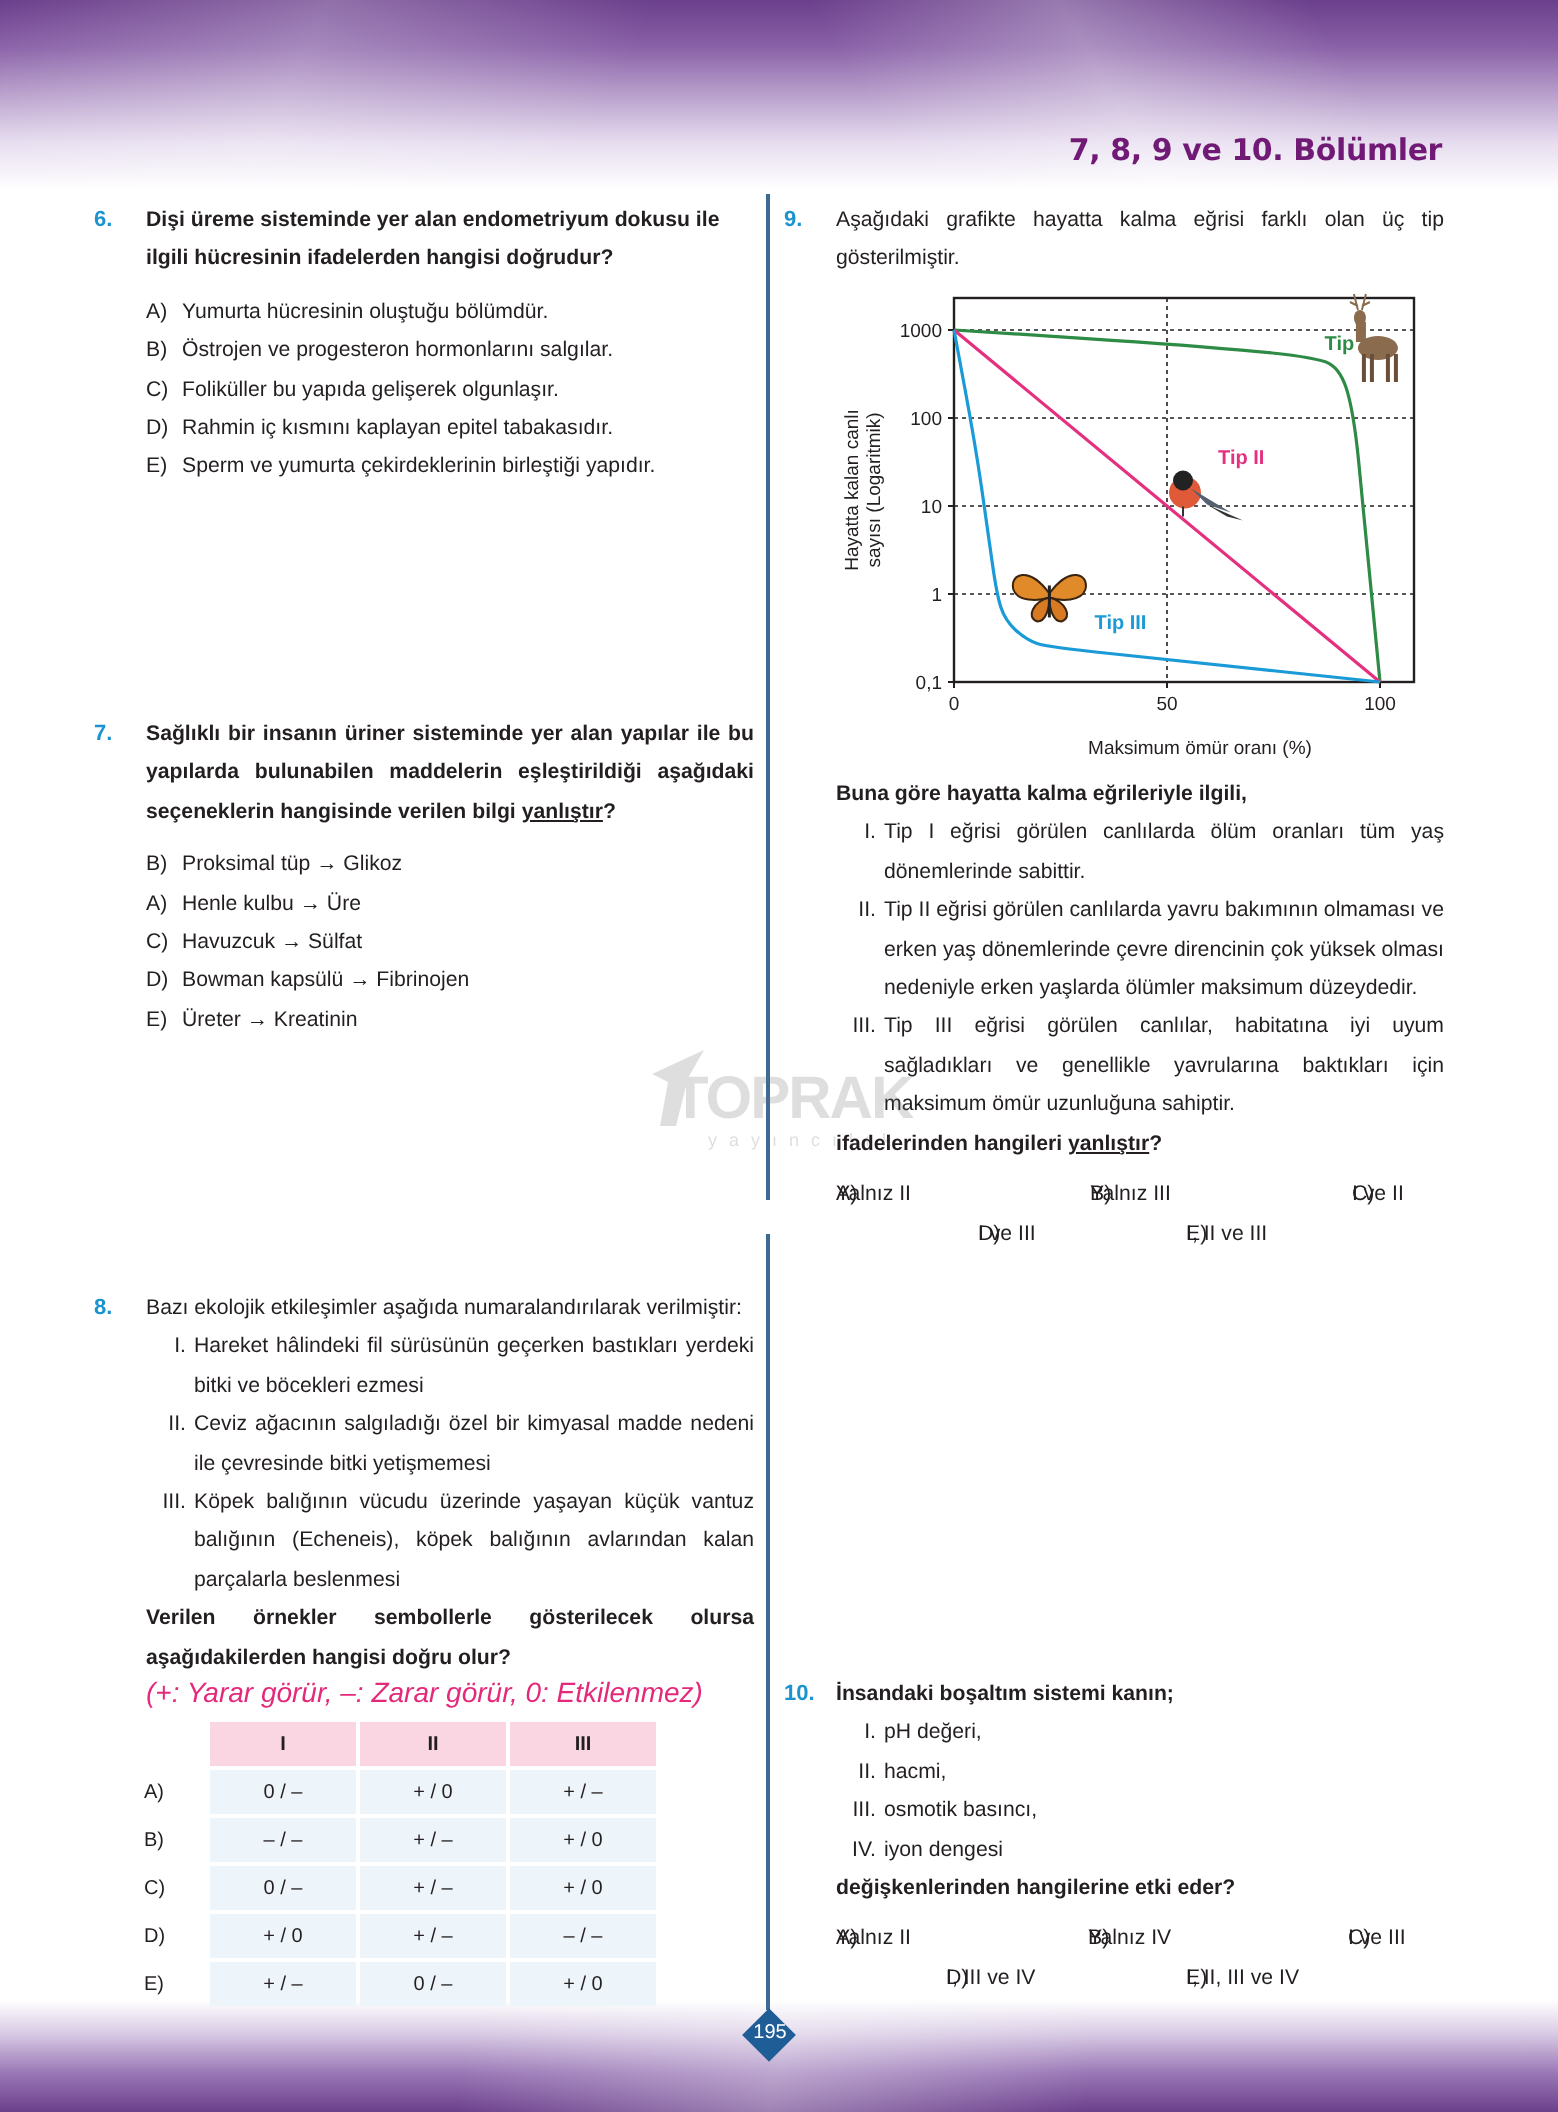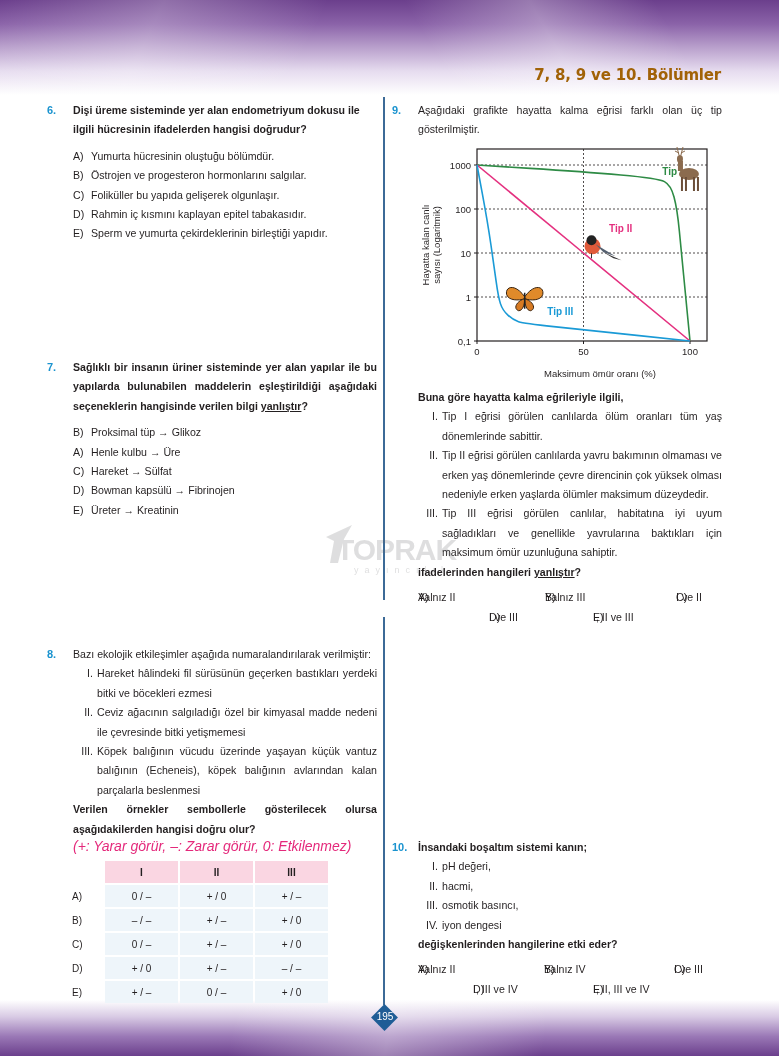--- a/index.html
+++ b/index.html
@@ -18,21 +18,21 @@
   }
   .bottom-banner {
     position: absolute; left: 0; top: 1000px; width: 779px; height: 56px;
     background:
       linear-gradient(100deg, rgba(255,255,255,0) 30%, rgba(255,255,255,0.35) 50%, rgba(255,255,255,0) 70%),
       linear-gradient(0deg, #6b3f8c 0%, #9a78b6 35%, #d8cae4 70%, #ffffff 100%);
   }
   .chapter-title {
     position: absolute; right: 58px; top: 66px;
     font-family: "DejaVu Sans", sans-serif; font-weight: bold; font-size: 15px;
-    color: #a16207; letter-spacing: -0.2px;
+    color: #701a75; letter-spacing: -0.2px;
   }
   .divider {
     position: absolute; left: 383px; width: 2px; background: #3c6a97;
   }
   .q {
     position: absolute; font-size: 10.6px; line-height: 19.4px;
   }
   .qnum {
     position: absolute; left: 0; top: 0; color: #1a93cf; font-weight: bold; font-size: 11px;
   }
@@ -101,21 +101,21 @@
   </div>
 </div>
 
 <div class="q" style="left:47px;top:358px;width:330px">
   <span class="qnum">7.</span>
   <div style="margin-left:26px">
     <div class="stem" style="text-align:justify"><span>Sağlıklı bir insanın üriner sisteminde yer alan yapılar ile bu yapılarda bulunabilen maddelerin eşleştirildiği aşağıdaki seçeneklerin hangisinde verilen bilgi </span><span class="uline">yanlıştır</span><span>?</span></div>
     <div style="margin-top:7px">
       <div class="opt"><span class="lbl">B)</span><span>Proksimal tüp → Glikoz</span></div>
       <div class="opt"><span class="lbl">A)</span><span>Henle kulbu → Üre</span></div>
-      <div class="opt"><span class="lbl">C)</span><span>Hareket → Sülfat</span></div>
+      <div class="opt"><span class="lbl">C)</span><span>Havuzcuk → Sülfat</span></div>
       <div class="opt"><span class="lbl">D)</span><span>Bowman kapsülü → Fibrinojen</span></div>
       <div class="opt"><span class="lbl">E)</span><span>Üreter → Kreatinin</span></div>
     </div>
   </div>
 </div>
 
 <div class="q" style="left:47px;top:645px;width:330px">
   <span class="qnum">8.</span>
   <div style="margin-left:26px">
     <div class="stem normal" style="text-align:justify">Bazı ekolojik etkileşimler aşağıda numaralandırılarak verilmiştir:</div>

